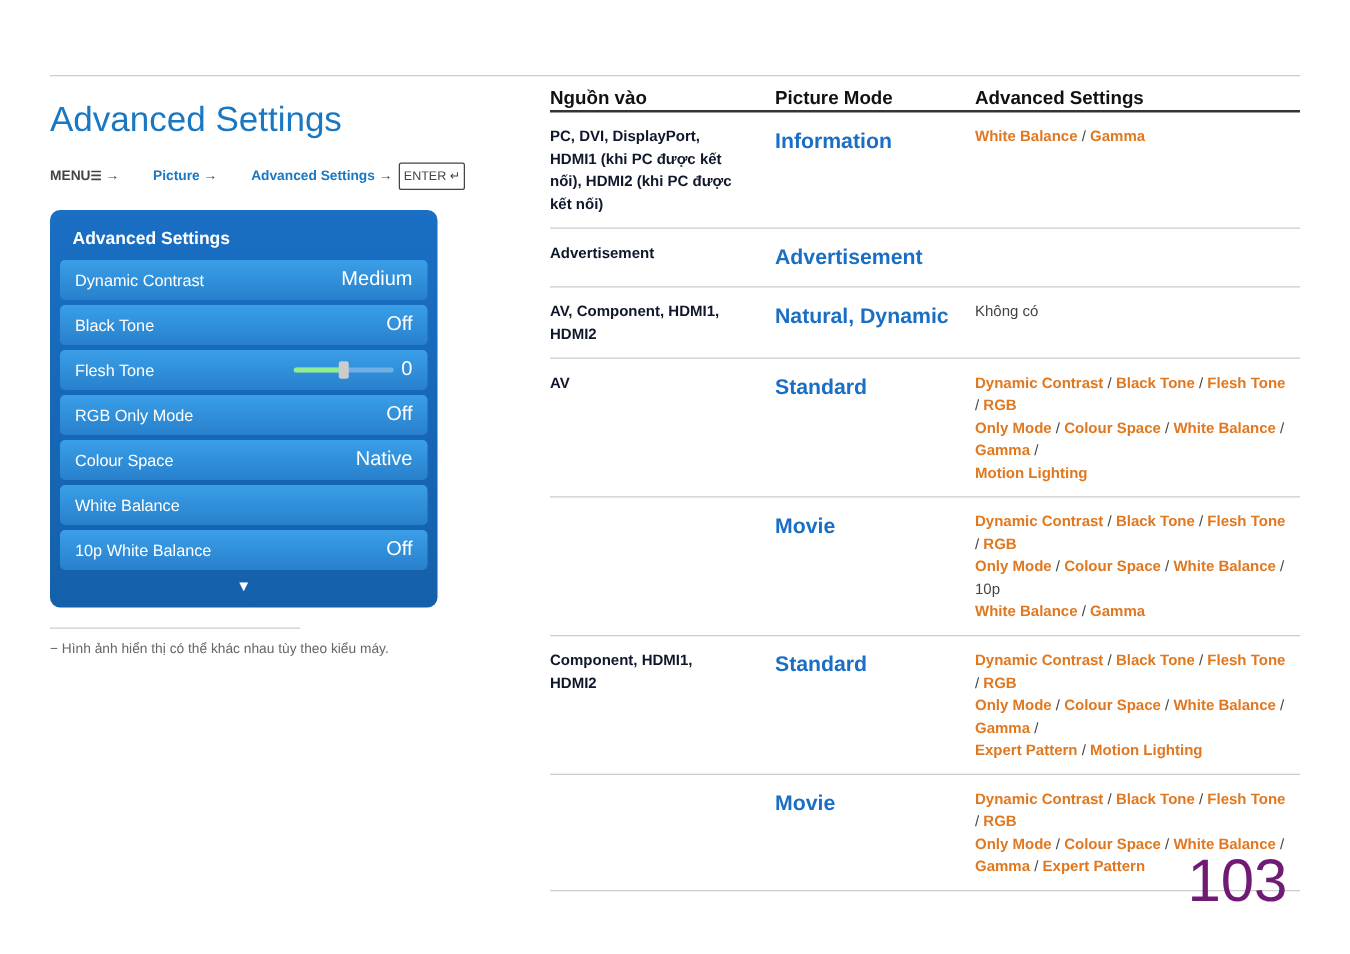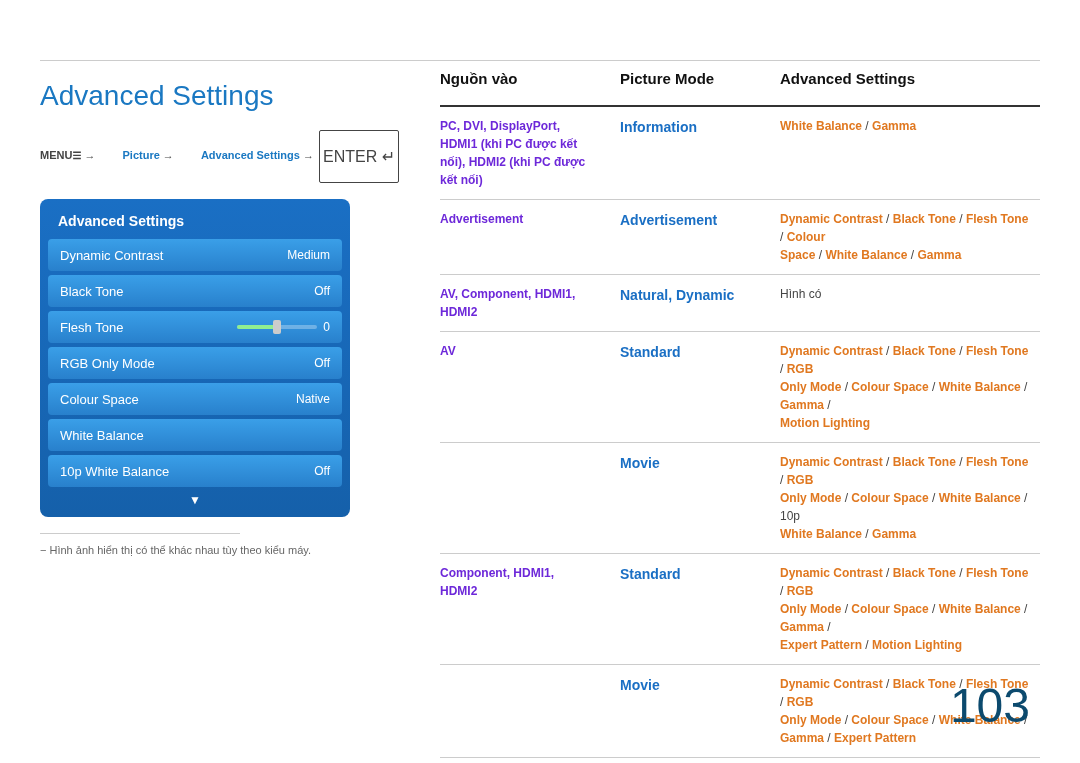--- a/index.html
+++ b/index.html
@@ -54,22 +54,22 @@
     .menu-path .highlight {
       color: #1a78c2;
       font-weight: bold;
       margin-left: 24px;
     }
 
     .enter-icon {
       display: inline-block;
       border: 1.5px solid #444;
       border-radius: 2px;
-      padding: 16px 3px;
-      font-size: 16px;
+      padding: 4px 3px;
+      font-size: 10px;
       margin-left: 2px;
       vertical-align: middle;
     }
 
     
     .settings-box {
       background: linear-gradient(180deg, #1a6fc4 0%, #1560aa 100%);
       border-radius: 8px;
       padding: 8px;
       width: 310px;
@@ -95,21 +95,21 @@
       min-height: 32px;
     }
 
     .settings-row .row-label {
       color: #fff;
       font-weight: normal;
     }
 
     .settings-row .row-value {
       color: #fff;
-      font-size: 12px;
+      font-size: 16px;
     }
 
     .slider-container {
       display: flex;
       align-items: center;
       gap: 6px;
     }
 
     .slider-bar {
       width: 80px;
@@ -162,21 +162,21 @@
       position: absolute;
       top: 70px;
       left: 440px;
       right: 40px;
     }
 
     .table-header {
       display: grid;
       grid-template-columns: 180px 160px 1fr;
       border-bottom: 2px solid #333;
-      padding-bottom: 18px;
+      padding-bottom: 1px;
       margin-bottom: 0;
     }
 
     .th {
       font-size: 15px;
       font-weight: bold;
       color: #111;
     }
 
     .table-row-item {
@@ -188,47 +188,47 @@
     }
 
     .td {
       font-size: 12px;
       color: #444;
       padding-right: 10px;
       line-height: 1.5;
     }
 
     .td.source {
-      color: #6d28d9;
+      color: #0f172a;
       font-weight: bold;
       font-size: 12px;
     }
 
     .td.mode {
       color: #1a6fc4;
       font-weight: bold;
-      font-size: 14px;
+      font-size: 17px;
     }
 
     .td.features {
       color: #444;
     }
 
     .td.features .orange {
       color: #e07820;
       font-weight: bold;
     }
 
     
     .page-number {
       position: absolute;
       bottom: 30px;
       right: 50px;
       font-size: 48px;
-      color: #0c4a6e;
+      color: #701a75;
       font-weight: 300;
     }
   </style>
 </head>
 <body>
 
 <div class="top-border"></div>
 
 <div class="left-panel">
   <h1 class="page-title">Advanced Settings</h1>
@@ -305,29 +305,26 @@
     <div class="td source">PC, DVI, DisplayPort,<br>HDMI1 (khi PC được kết<br>nối), HDMI2 (khi PC được<br>kết nối)</div>
     <div class="td mode">Information</div>
     <div class="td features">
       <span class="orange">White Balance</span> / <span class="orange">Gamma</span>
     </div>
   </div>
 
   <div class="table-row-item">
     <div class="td source">Advertisement</div>
     <div class="td mode">Advertisement</div>
-    <div class="td features">
-      <span class="orange">Dynamic Contrast</span> / <span class="orange">Black Tone</span> / <span class="orange">Flesh Tone</span> / <span class="orange">Colour<br>Space</span> / <span class="orange">White Balance</span> / <span class="orange">Gamma</span>
-    </div>
   </div>
 
   <div class="table-row-item">
     <div class="td source">AV, Component, HDMI1,<br>HDMI2</div>
     <div class="td mode">Natural, Dynamic</div>
-    <div class="td features">Hình có</div>
+    <div class="td features">Không có</div>
   </div>
 
   <div class="table-row-item">
     <div class="td source">AV</div>
     <div class="td mode">Standard</div>
     <div class="td features">
       <span class="orange">Dynamic Contrast</span> / <span class="orange">Black Tone</span> / <span class="orange">Flesh Tone</span> / <span class="orange">RGB<br>Only Mode</span> / <span class="orange">Colour Space</span> / <span class="orange">White Balance</span> / <span class="orange">Gamma</span> /<br><span class="orange">Motion Lighting</span>
     </div>
   </div>
 

